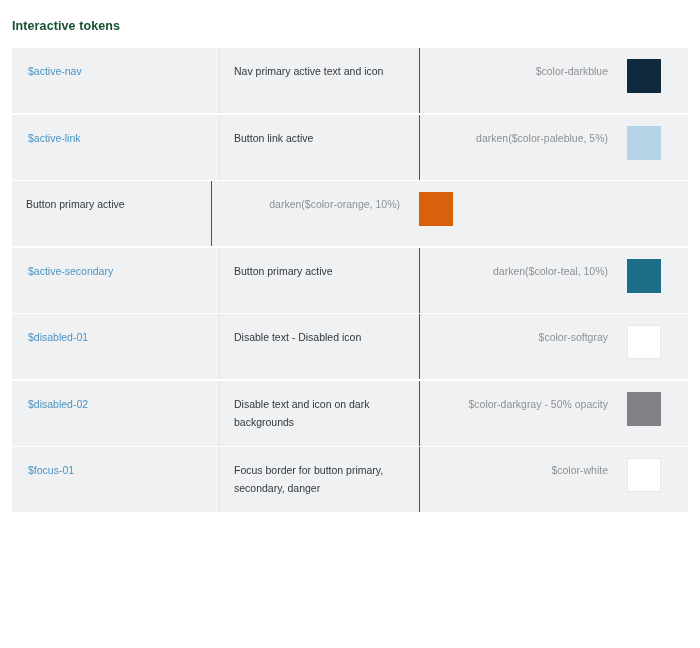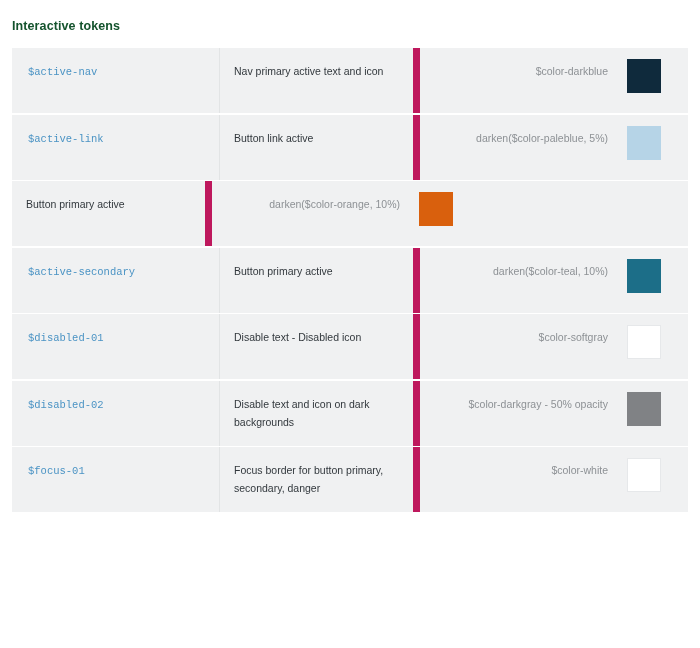--- a/index.html
+++ b/index.html
@@ -54,38 +54,38 @@
   .col-token {
     width: 208px;
     padding-left: 16px;
     padding-right: 8px;
     border-right: 1px solid #e2e4e5;
   }
   .col-desc {
     width: 200px;
     padding-left: 14px;
     padding-right: 14px;
-    border-right: 7px solid #be185d;
+    border-right: 1px solid #be185d;
   }
   .col-value {
     width: 196px;
     padding-left: 12px;
     padding-right: 8px;
     text-align: right;
   }
   .col-swatch {
     flex: 1;
     display: flex;
     align-items: flex-start;
     justify-content: flex-start;
     padding-left: 11px;
     padding-top: 11px;
   }
   .token-name {
-    font-family: Liberation Mono, monospace;
+    font-family: Liberation Sans, sans-serif;
     font-size: 10.5px;
     color: #4a93c4;
     line-height: 14px;
     white-space: nowrap;
   }
   .token-desc {
     font-size: 10.5px;
     color: #32383d;
     line-height: 14px;
   }

